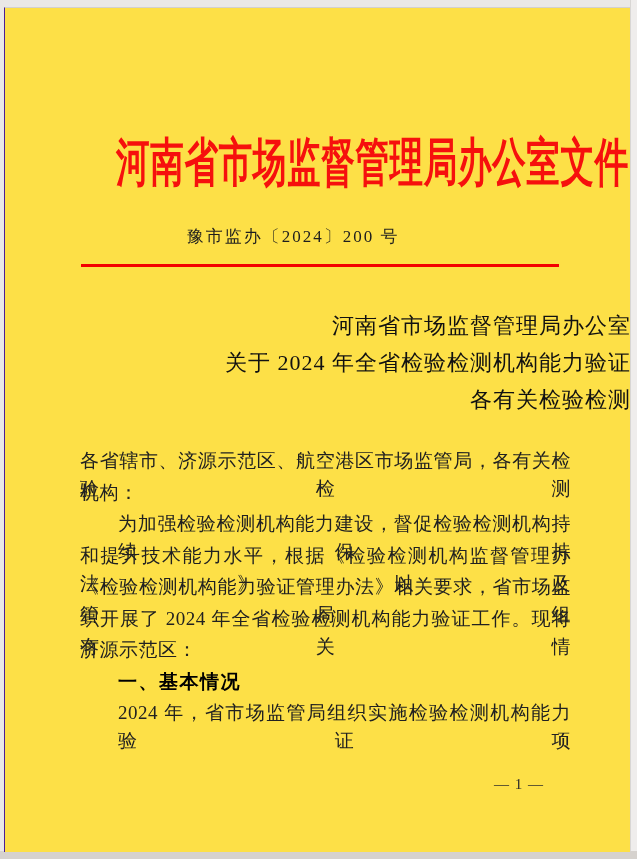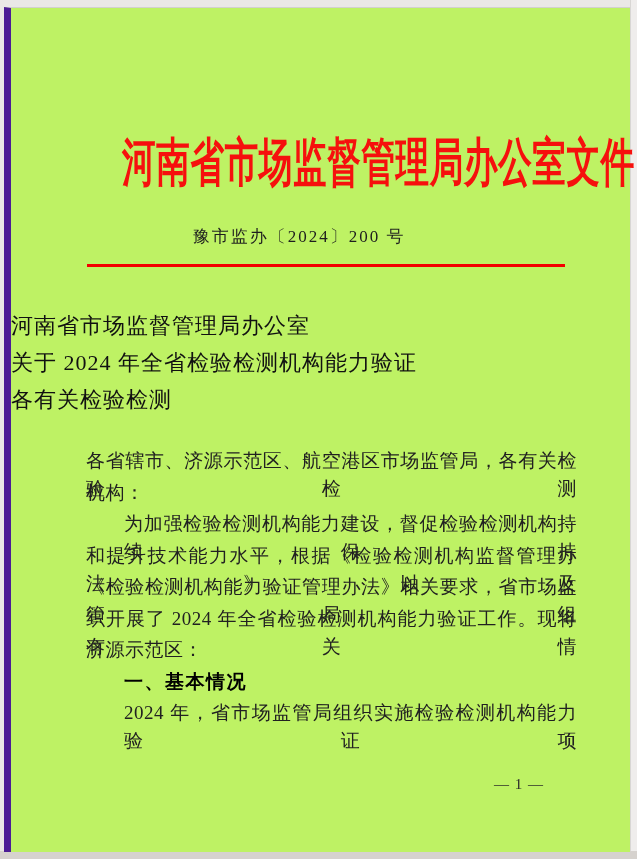--- a/index.html
+++ b/index.html
@@ -11,22 +11,22 @@
   .bottom-strip{
     position:absolute;left:0;top:851px;width:637px;height:8px;
     background:#d6d2ce;
   }
   .right-strip{
     position:absolute;left:630px;top:0;width:7px;height:859px;
     background:#efedec;border-left:1px solid #d8d6d4;
   }
   .doc-page{
     position:absolute;left:4px;top:7px;width:626px;height:845px;
-    background:#bef264;
-    border-top:1px solid #d2d0ce;border-left:7px solid #4c1d95;
+    background:#fde047;
+    border-top:1px solid #d2d0ce;border-left:1px solid #4c1d95;
     box-sizing:border-box;
   }
   .red-header{
     position:absolute;left:0;top:126px;width:626px;
     text-align:center;white-space:nowrap;
     font-size:52px;line-height:58px;font-weight:bold;
     color:#f6100d;
     transform:scaleX(0.645);transform-origin:50% 50%;
     letter-spacing:1px;
   }
@@ -34,21 +34,21 @@
     position:absolute;left:0;top:216px;width:576px;
     text-align:center;
     font-size:17px;line-height:26px;color:#1e1e1e;
     letter-spacing:2px;
   }
   .red-divider{
     position:absolute;left:76px;top:256px;width:478px;height:3px;
     background:#f40000;border:none;margin:0;
   }
   .doc-title{
-    position:absolute;left:0;top:299px;width:626px;text-align:left;
+    position:absolute;left:0;top:299px;width:626px;text-align:right;
     color:#111111;
   }
   .doc-title .t-line{
     font-size:22px;line-height:37px;font-weight:500;letter-spacing:1px;
   }
   .body-block{
     position:absolute;left:75px;top:439px;width:491px;
     color:#212121;font-size:19px;
   }
   .b-line{

